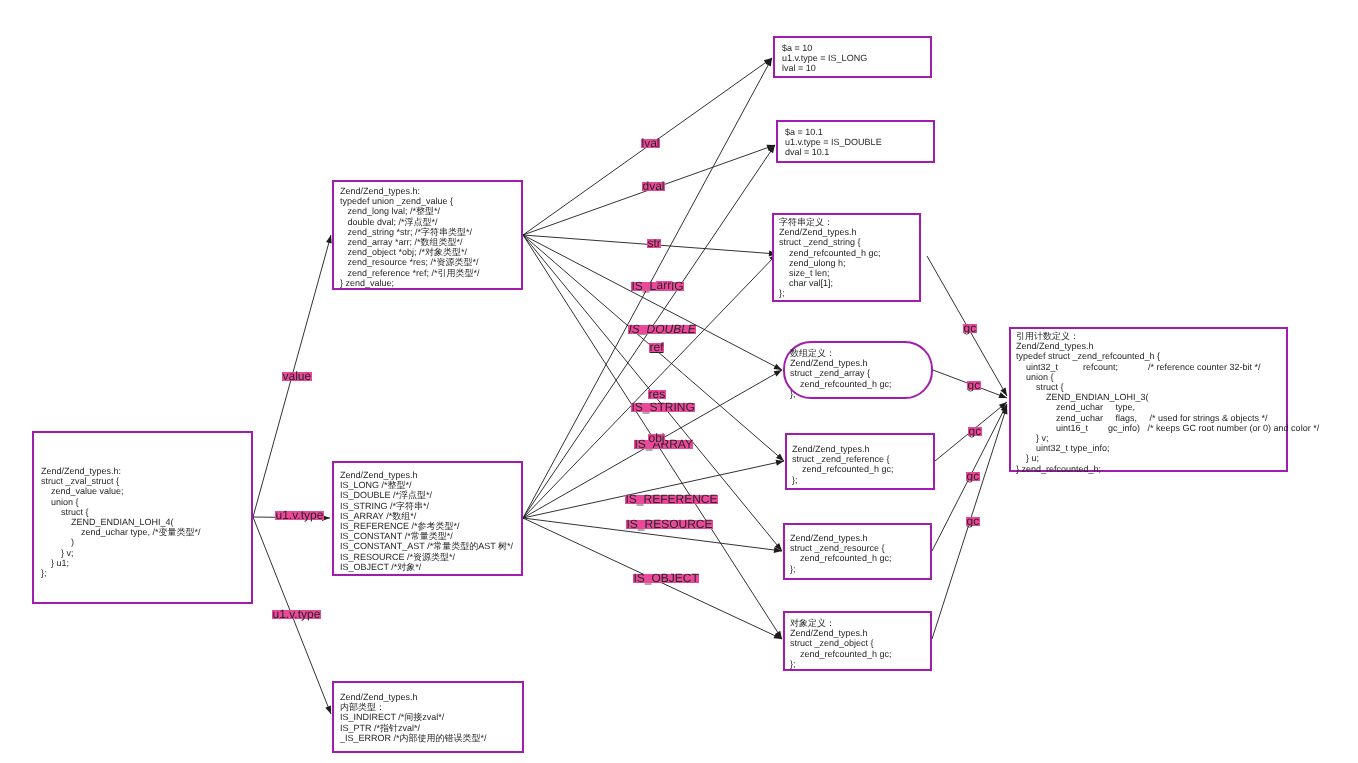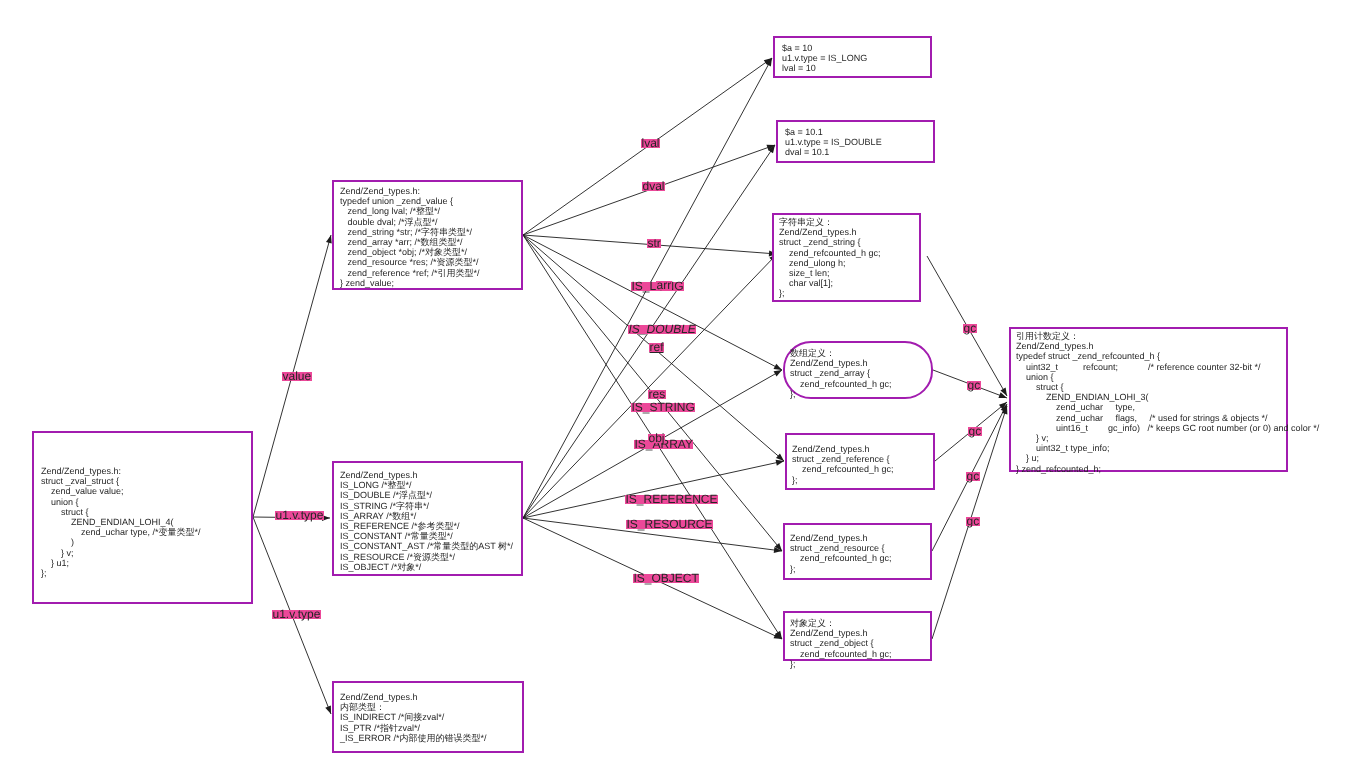--- a/index.html
+++ b/index.html
@@ -182,21 +182,21 @@
 struct _zend_reference {
     zend_refcounted_h gc;
 };</div>
   </div>
   <div class="node" style="left: 783px; top: 523px; width: 149px; height: 57px;">
     <div class="body" style="padding-left: 5px; padding-top: 8px;">Zend/Zend_types.h
 struct _zend_resource {
     zend_refcounted_h gc;
 };</div>
   </div>
-  <div class="node" style="left: 783px; top: 611px; width: 149px; height: 50px;">
+  <div class="node" style="left: 783px; top: 611px; width: 149px; height: 60px;">
     <div class="body" style="padding-left: 5px; padding-top: 5px;">对象定义：
 Zend/Zend_types.h
 struct _zend_object {
     zend_refcounted_h gc;
 };</div>
   </div>
   <div class="node" style="left: 1009px; top: 327px; width: 279px; height: 145px;">
     <div class="body" style="padding-left: 5px; padding-top: 2px;">引用计数定义：
 Zend/Zend_types.h
 typedef struct _zend_refcounted_h {

